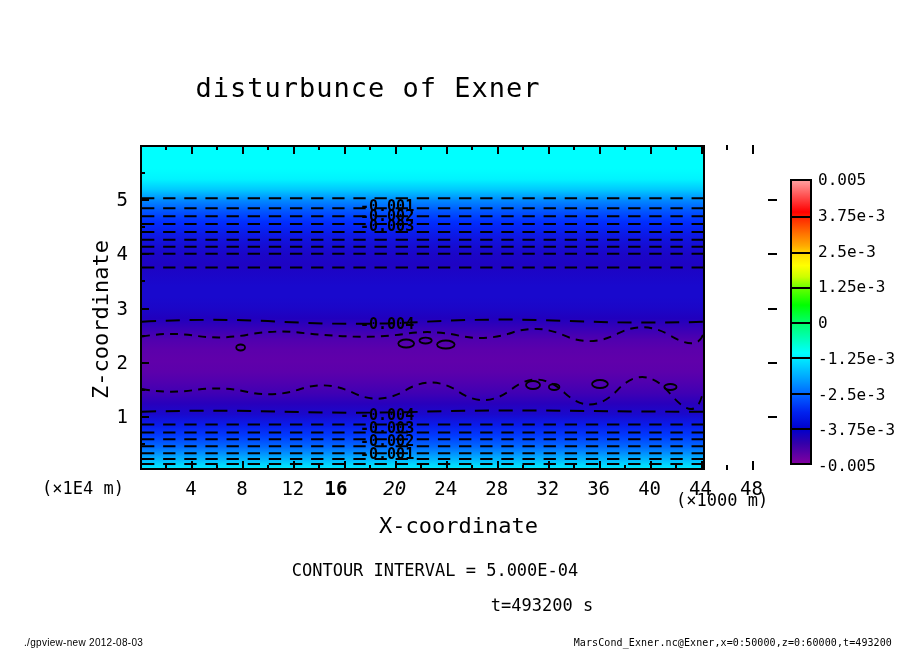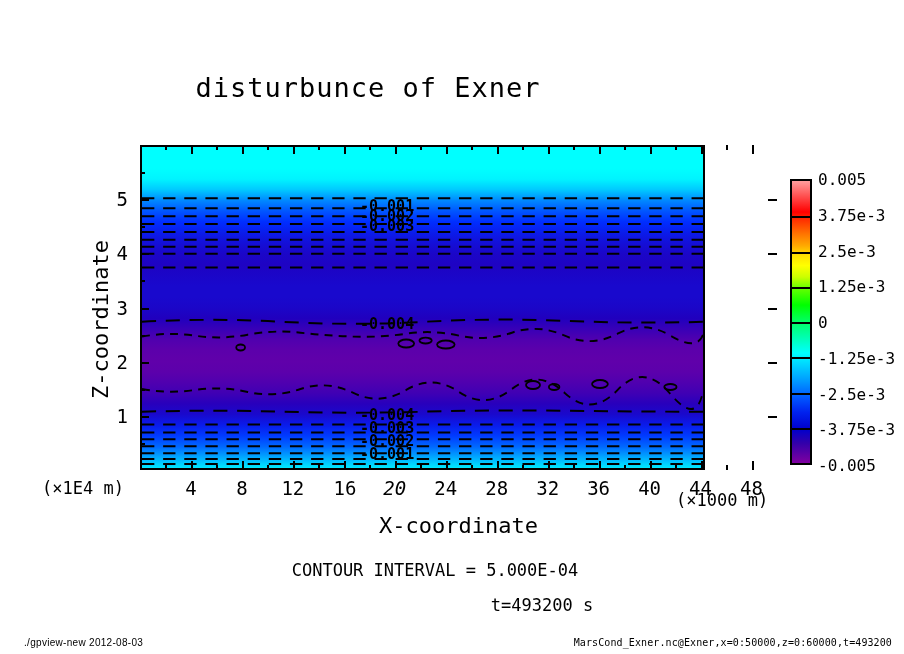--- a/index.html
+++ b/index.html
@@ -247,21 +247,21 @@
     <div class="tick-x" style="left: 190.96px; top: 145px;"></div>
     <div class="xlabel-num" style="left: 190.96px; top: 477px;">4</div>
     <div class="tick-x" style="left: 241.92px; top: 461px;"></div>
     <div class="tick-x" style="left: 241.92px; top: 145px;"></div>
     <div class="xlabel-num" style="left: 241.92px; top: 477px;">8</div>
     <div class="tick-x" style="left: 292.88px; top: 461px;"></div>
     <div class="tick-x" style="left: 292.88px; top: 145px;"></div>
     <div class="xlabel-num" style="left: 292.88px; top: 477px;">12</div>
     <div class="tick-x" style="left: 343.84px; top: 461px;"></div>
     <div class="tick-x" style="left: 343.84px; top: 145px;"></div>
-    <div class="xlabel-num" style="left: 345px; top: 477px;">16</div>
+    <div class="xlabel-num" style="left: 336px; top: 477px; font-weight: bold;">16</div>
     <div class="tick-x" style="left: 394.8px; top: 461px;"></div>
     <div class="tick-x" style="left: 394.8px; top: 145px;"></div>
     <div class="xlabel-num" style="left: 394.8px; top: 477px; font-style: italic;">20</div>
     <div class="tick-x" style="left: 445.76px; top: 461px;"></div>
     <div class="tick-x" style="left: 445.76px; top: 145px;"></div>
     <div class="xlabel-num" style="left: 445.76px; top: 477px;">24</div>
     <div class="tick-x" style="left: 496.72px; top: 461px;"></div>
     <div class="tick-x" style="left: 496.72px; top: 145px;"></div>
     <div class="xlabel-num" style="left: 496.72px; top: 477px;">28</div>
     <div class="tick-x" style="left: 547.68px; top: 461px;"></div>

